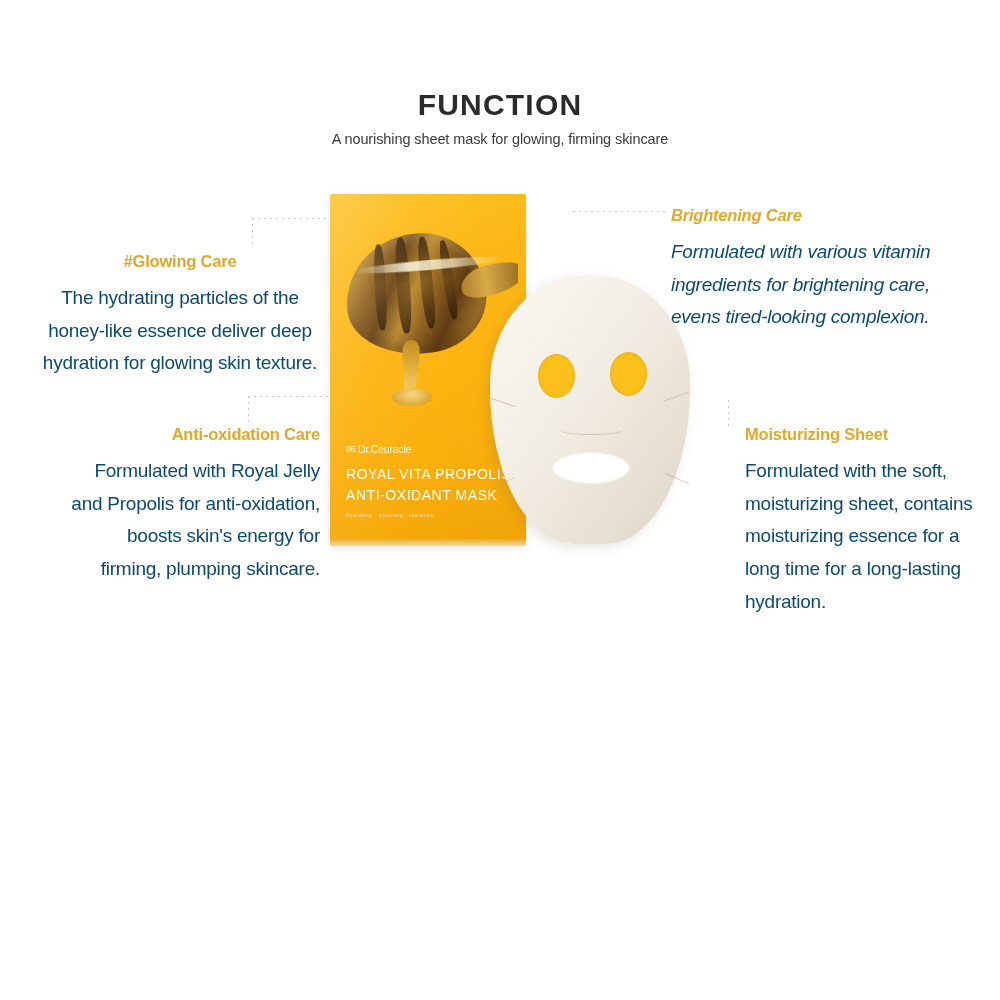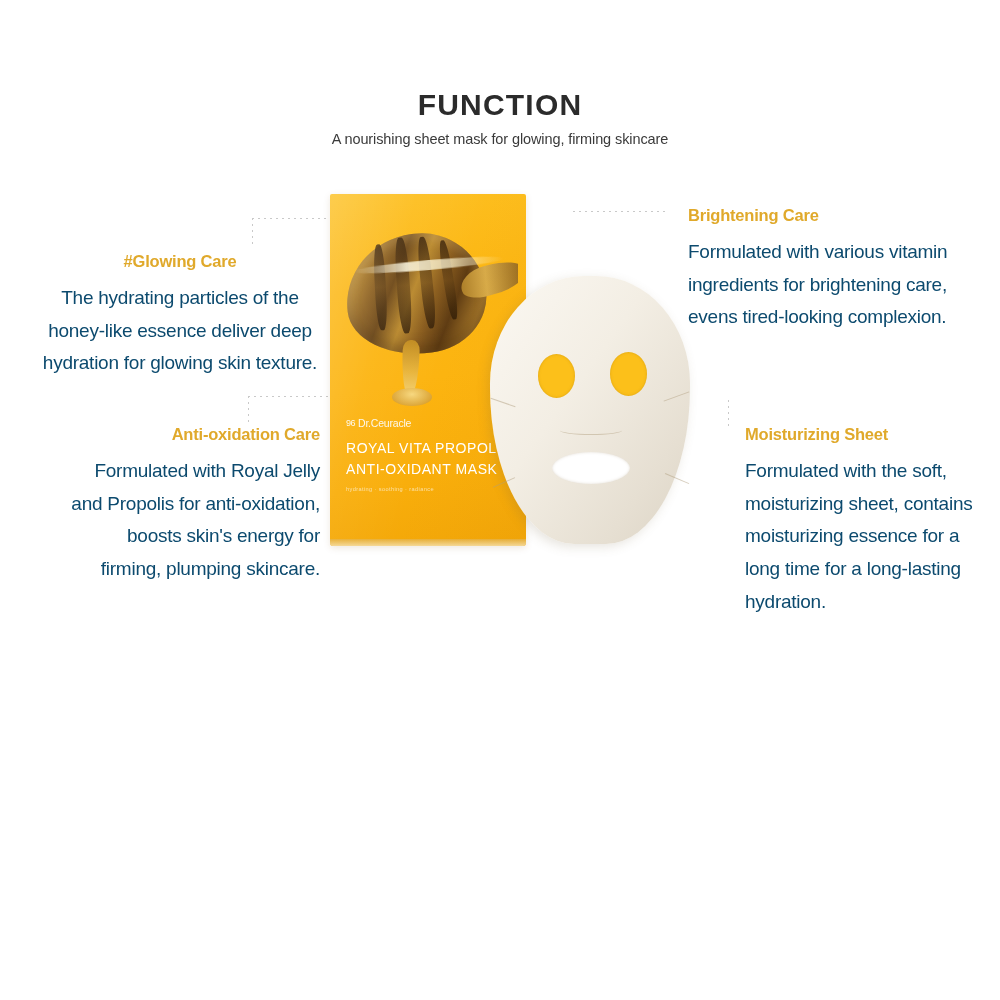--- a/index.html
+++ b/index.html
@@ -56,21 +56,21 @@
     font-size: 19px;
     line-height: 1.72;
     letter-spacing: -0.25px;
   }
 
   .feature-left  { text-align: right; }
   .feature-right { text-align: left; }
 
   #feat-glowing      { left: 40px;  top: 252px;  width: 280px; text-align: center; }
   #feat-antiox       { left: 70px;  top: 425px;  width: 250px; }
-  #feat-brightening  { left: 688px; top: 206px;  width: 280px; }
+  #feat-brightening  { left: 671px; top: 206px;  width: 280px; font-style: italic; }
   #feat-moisturizing { left: 745px; top: 425px;  width: 235px; }
 
   
   .dot-h {
     position: absolute;
     height: 1px;
     background-image: linear-gradient(to right, #c9c9c9 0 2px, transparent 2px 6px);
     background-size: 6px 1px;
     background-repeat: repeat-x;
   }
@@ -196,21 +196,21 @@
     width: 150px; height: 10px;
     background: linear-gradient(to right,
         rgba(255,248,215,0.0), rgba(255,250,225,0.85) 35%,
         rgba(255,246,210,0.70) 65%, rgba(255,250,230,0.0));
     border-radius: 50%;
     transform: rotate(-5deg);
     filter: blur(0.4px);
   }
 
   
-  .pouch-label { position: absolute; left: 16px; bottom: 54px; }
+  .pouch-label { position: absolute; left: 16px; bottom: 28px; }
   .brand-row {
     display: flex; align-items: center; gap: 3px;
     margin-bottom: 9px; opacity: 0.92;
   }
   .brand-mark { font-size: 9px; color: #ffffff; letter-spacing: -0.5px; }
   .brand-name {
     font-size: 10.5px; color: #fdfdfd; letter-spacing: -0.2px; font-weight: normal;
   }
   .product-line {
     font-size: 14px; color: #ffffff; letter-spacing: 0.55px;

